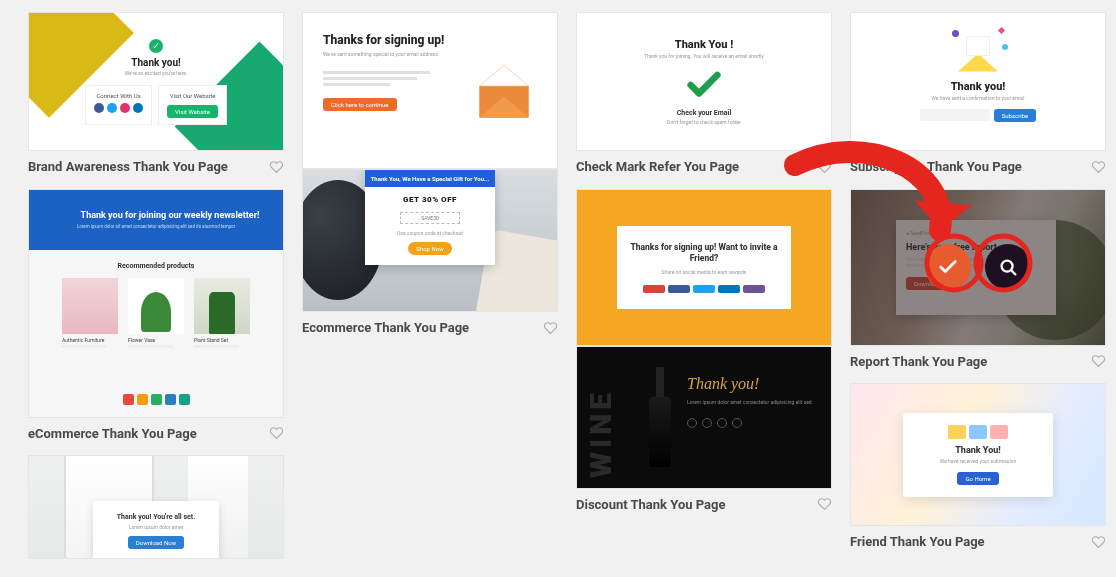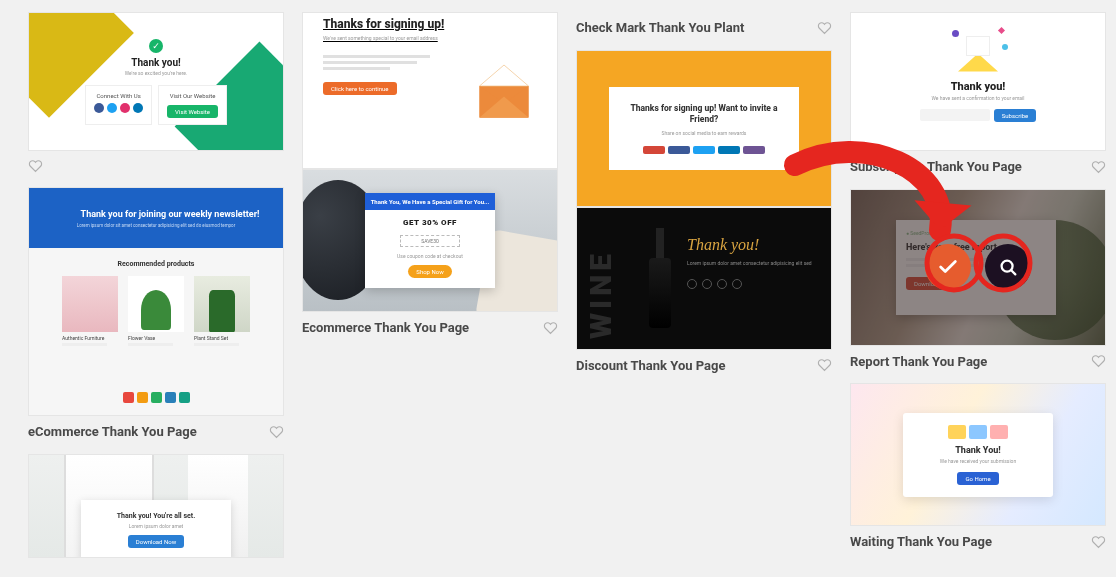--- a/index.html
+++ b/index.html
@@ -100,20 +100,21 @@
                </div>
             </div>
             <div style="background:#fff;box-shadow:0 0 0 1px #eee;padding:6px 8px;">
                <div style="font-size:6px;color:#555;">Visit Our Website</div>
                <div class="pill" style="background:#17b569;margin-top:6px;">Visit Website</div>
             </div>
           </div>
         </div>
       </div>
       <div class="label-row">
+        <div class="label">Brand Awareness Thank You Page</div>
         <div class="heart">
             <svg viewBox="0 0 24 24" fill="none" stroke="currentColor" stroke-width="2">
               <path d="M20.84 4.61a5.5 5.5 0 0 0-7.78 0L12 5.67l-1.06-1.06a5.5 5.5 0 0 0-7.78 7.78L12 21.23l8.84-8.84a5.5 5.5 0 0 0 0-7.78z"></path>
             </svg>
           </div>
       </div>
     </div>
 
     <div class="card">
       <div class="thumb" style="height:229px;background:#f6f6f6;">
@@ -158,55 +159,55 @@
               <path d="M20.84 4.61a5.5 5.5 0 0 0-7.78 0L12 5.67l-1.06-1.06a5.5 5.5 0 0 0-7.78 7.78L12 21.23l8.84-8.84a5.5 5.5 0 0 0 0-7.78z"></path>
             </svg>
           </div>
       </div>
     </div>
 
     <div class="card">
       <div class="thumb" style="height:104px;background:linear-gradient(#eef0ef,#e5e9e7);">
         <div style="position:absolute;top:0;left:35px;width:90px;height:100%;background:linear-gradient(#fff,#f4f4f4);border-left:2px solid #ddd;border-right:2px solid #ddd;"></div>
         <div style="position:absolute;top:0;right:35px;width:60px;height:100%;background:linear-gradient(#fff,#f0f0f0);"></div>
-        <div style="position:absolute;left:50%;transform:translateX(-50%);top:45px;width:150px;background:#fff;box-shadow:0 2px 8px rgba(0,0,0,.15);padding:12px;text-align:center;">
+        <div style="position:absolute;left:50%;transform:translateX(-50%);top:45px;width:126px;background:#fff;box-shadow:0 2px 8px rgba(0,0,0,.15);padding:12px;text-align:center;">
           <div style="font-size:7px;font-weight:700;color:#333;">Thank you! You're all set.</div>
           <div class="tiny2" style="margin-top:3px;">Lorem ipsum dolor amet</div>
           <div class="pill" style="background:#2a7fd4;margin-top:6px;">Download Now</div>
         </div>
       </div>
     </div>
   </div>
 
   <div class="col">
 
     <div class="card">
     </div>
 
     <div class="card">
       <div class="thumb" style="height:157px;">
-        <div style="position:absolute;top:4px;left:20px;right:100px;text-decoration:underline;">
+        <div style="position:absolute;top:20px;left:20px;right:100px;">
           <div style="font-size:12px;font-weight:800;color:#222;">Thanks for signing up!</div>
           <div class="tiny2" style="margin-top:4px;">We've sent something special to your email address</div>
           <div class="tiny2" style="margin-top:14px;width:80%;height:3px;background:#e0e0e0;"></div>
           <div class="tiny2" style="margin-top:3px;width:70%;height:3px;background:#e0e0e0;"></div>
           <div class="tiny2" style="margin-top:3px;width:50%;height:3px;background:#e0e0e0;"></div>
           <div class="pill" style="background:#ec6b29;margin-top:12px;">Click here to continue</div>
         </div>
         <svg style="position:absolute;right:18px;top:45px;" width="70" height="70" viewBox="0 0 100 100">
           <rect x="15" y="40" width="70" height="45" fill="#ec8a3b"></rect>
           <polygon points="15,40 50,10 85,40" fill="#fff" stroke="#f0c28a"></polygon>
           <polygon points="15,40 50,65 85,40 85,85 15,85" fill="#ec8a3b"></polygon>
           <polygon points="15,85 50,55 85,85" fill="#f09a4c"></polygon>
         </svg>
       </div>
     </div>
 
     <div class="card">
-      <div class="thumb" style="height:143px;background:linear-gradient(#d9dde0,#b9c0c5);display:flex;align-items:center;justify-content:center;">
+      <div class="thumb" style="height:143px;background:linear-gradient(#d9dde0,#b9c0c5);display:flex;align-items:flex-start;justify-content:center;">
         <div style="position:absolute;left:-10px;top:10px;width:90px;height:120px;background:radial-gradient(circle at 30% 30%, #3a3f46,#1a1d22);border-radius:50%;"></div>
         <div style="position:absolute;right:-15px;bottom:-15px;width:90px;height:90px;background:#ece6dc;border-radius:10px;transform:rotate(10deg);"></div>
         <div style="position:relative;width:130px;background:#fff;box-shadow:0 3px 10px rgba(0,0,0,.2);">
           <div style="background:#1f5fd8;color:#fff;font-size:6px;font-weight:700;text-align:center;padding:5px;">Thank You, We Have a Special Gift for You...</div>
           <div style="text-align:center;padding:8px 8px 10px;">
             <div style="font-size:8px;font-weight:900;color:#222;letter-spacing:.5px;">GET 30% OFF</div>
             <div style="margin:8px auto 0;width:60px;height:12px;border:1px dashed #bbb;font-size:5px;color:#777;display:flex;align-items:center;justify-content:center;">SAVE30</div>
             <div class="tiny2" style="margin-top:6px;">Use coupon code at checkout</div>
             <div class="pill" style="background:#f5a11a;margin-top:6px;border-radius:12px;">Shop Now</div>
           </div>
@@ -219,33 +220,44 @@
               <path d="M20.84 4.61a5.5 5.5 0 0 0-7.78 0L12 5.67l-1.06-1.06a5.5 5.5 0 0 0-7.78 7.78L12 21.23l8.84-8.84a5.5 5.5 0 0 0 0-7.78z"></path>
             </svg>
           </div>
       </div>
     </div>
   </div>
 
   <div class="col">
 
     <div class="card">
-      <div class="label-row">
-        <div class="label">Check Mark Thank You Plant</div>
+      <div class="thumb" style="height:139px;">
+        <div class="tcenter">
+          <div style="font-size:11px;font-weight:800;color:#222;">Thank You !</div>
+          <div class="tiny2" style="margin-top:2px;">Thank you for joining. You will receive an email shortly</div>
+          <svg width="50" height="40" viewBox="0 0 24 24" style="margin-top:6px;">
+              <path fill="none" stroke="#1e9e4a" stroke-width="4" stroke-linecap="round" stroke-linejoin="round" d="M4 12l5 5L20 6"></path>
+            </svg>
+          <div style="font-size:7px;font-weight:700;color:#333;margin-top:4px;">Check your Email</div>
+          <div class="tiny2">Don't forget to check spam folder</div>
+        </div>
+      </div>
+      <div class="label-row">
+        <div class="label">Check Mark Refer You Page</div>
         <div class="heart">
             <svg viewBox="0 0 24 24" fill="none" stroke="currentColor" stroke-width="2">
               <path d="M20.84 4.61a5.5 5.5 0 0 0-7.78 0L12 5.67l-1.06-1.06a5.5 5.5 0 0 0-7.78 7.78L12 21.23l8.84-8.84a5.5 5.5 0 0 0 0-7.78z"></path>
             </svg>
           </div>
       </div>
     </div>
 
     <div class="card">
       <div class="thumb" style="height:157px;background:#f5a623;display:flex;align-items:center;justify-content:center;">
-        <div style="width:190px;background:#fff;padding:16px 12px;text-align:center;">
+        <div style="width:174px;background:#fff;padding:16px 12px;text-align:center;">
           <div style="font-size:8.5px;font-weight:800;color:#333;line-height:1.3;">Thanks for signing up! Want to invite a Friend?</div>
           <div class="tiny2" style="margin-top:5px;">Share on social media to earn rewards</div>
           <div class="social" style="justify-content:center;margin-top:10px;">
             <span style="background:#d44638;width:22px;"></span>
             <span style="background:#3b5998;width:22px;"></span>
             <span style="background:#1da1f2;width:22px;"></span>
             <span style="background:#0077b5;width:22px;"></span>
             <span style="background:#6e5494;width:22px;"></span>
           </div>
         </div>
@@ -354,21 +366,21 @@
             <div style="width:18px;height:14px;background:#ffd35a;border-radius:2px;"></div>
             <div style="width:18px;height:14px;background:#8cc7ff;border-radius:2px;"></div>
             <div style="width:18px;height:14px;background:#ffb0b0;border-radius:2px;"></div>
           </div>
           <div style="font-size:9px;font-weight:800;color:#333;">Thank You!</div>
           <div class="tiny2" style="margin-top:3px;">We have received your submission</div>
           <div class="pill" style="background:#2a62d4;margin-top:8px;">Go Home</div>
         </div>
       </div>
       <div class="label-row">
-        <div class="label">Waiting Thank You Page</div>
+        <div class="label">Friend Thank You Page</div>
         <div class="heart">
             <svg viewBox="0 0 24 24" fill="none" stroke="currentColor" stroke-width="2">
               <path d="M20.84 4.61a5.5 5.5 0 0 0-7.78 0L12 5.67l-1.06-1.06a5.5 5.5 0 0 0-7.78 7.78L12 21.23l8.84-8.84a5.5 5.5 0 0 0 0-7.78z"></path>
             </svg>
           </div>
       </div>
     </div>
   </div>
 
 </div>

